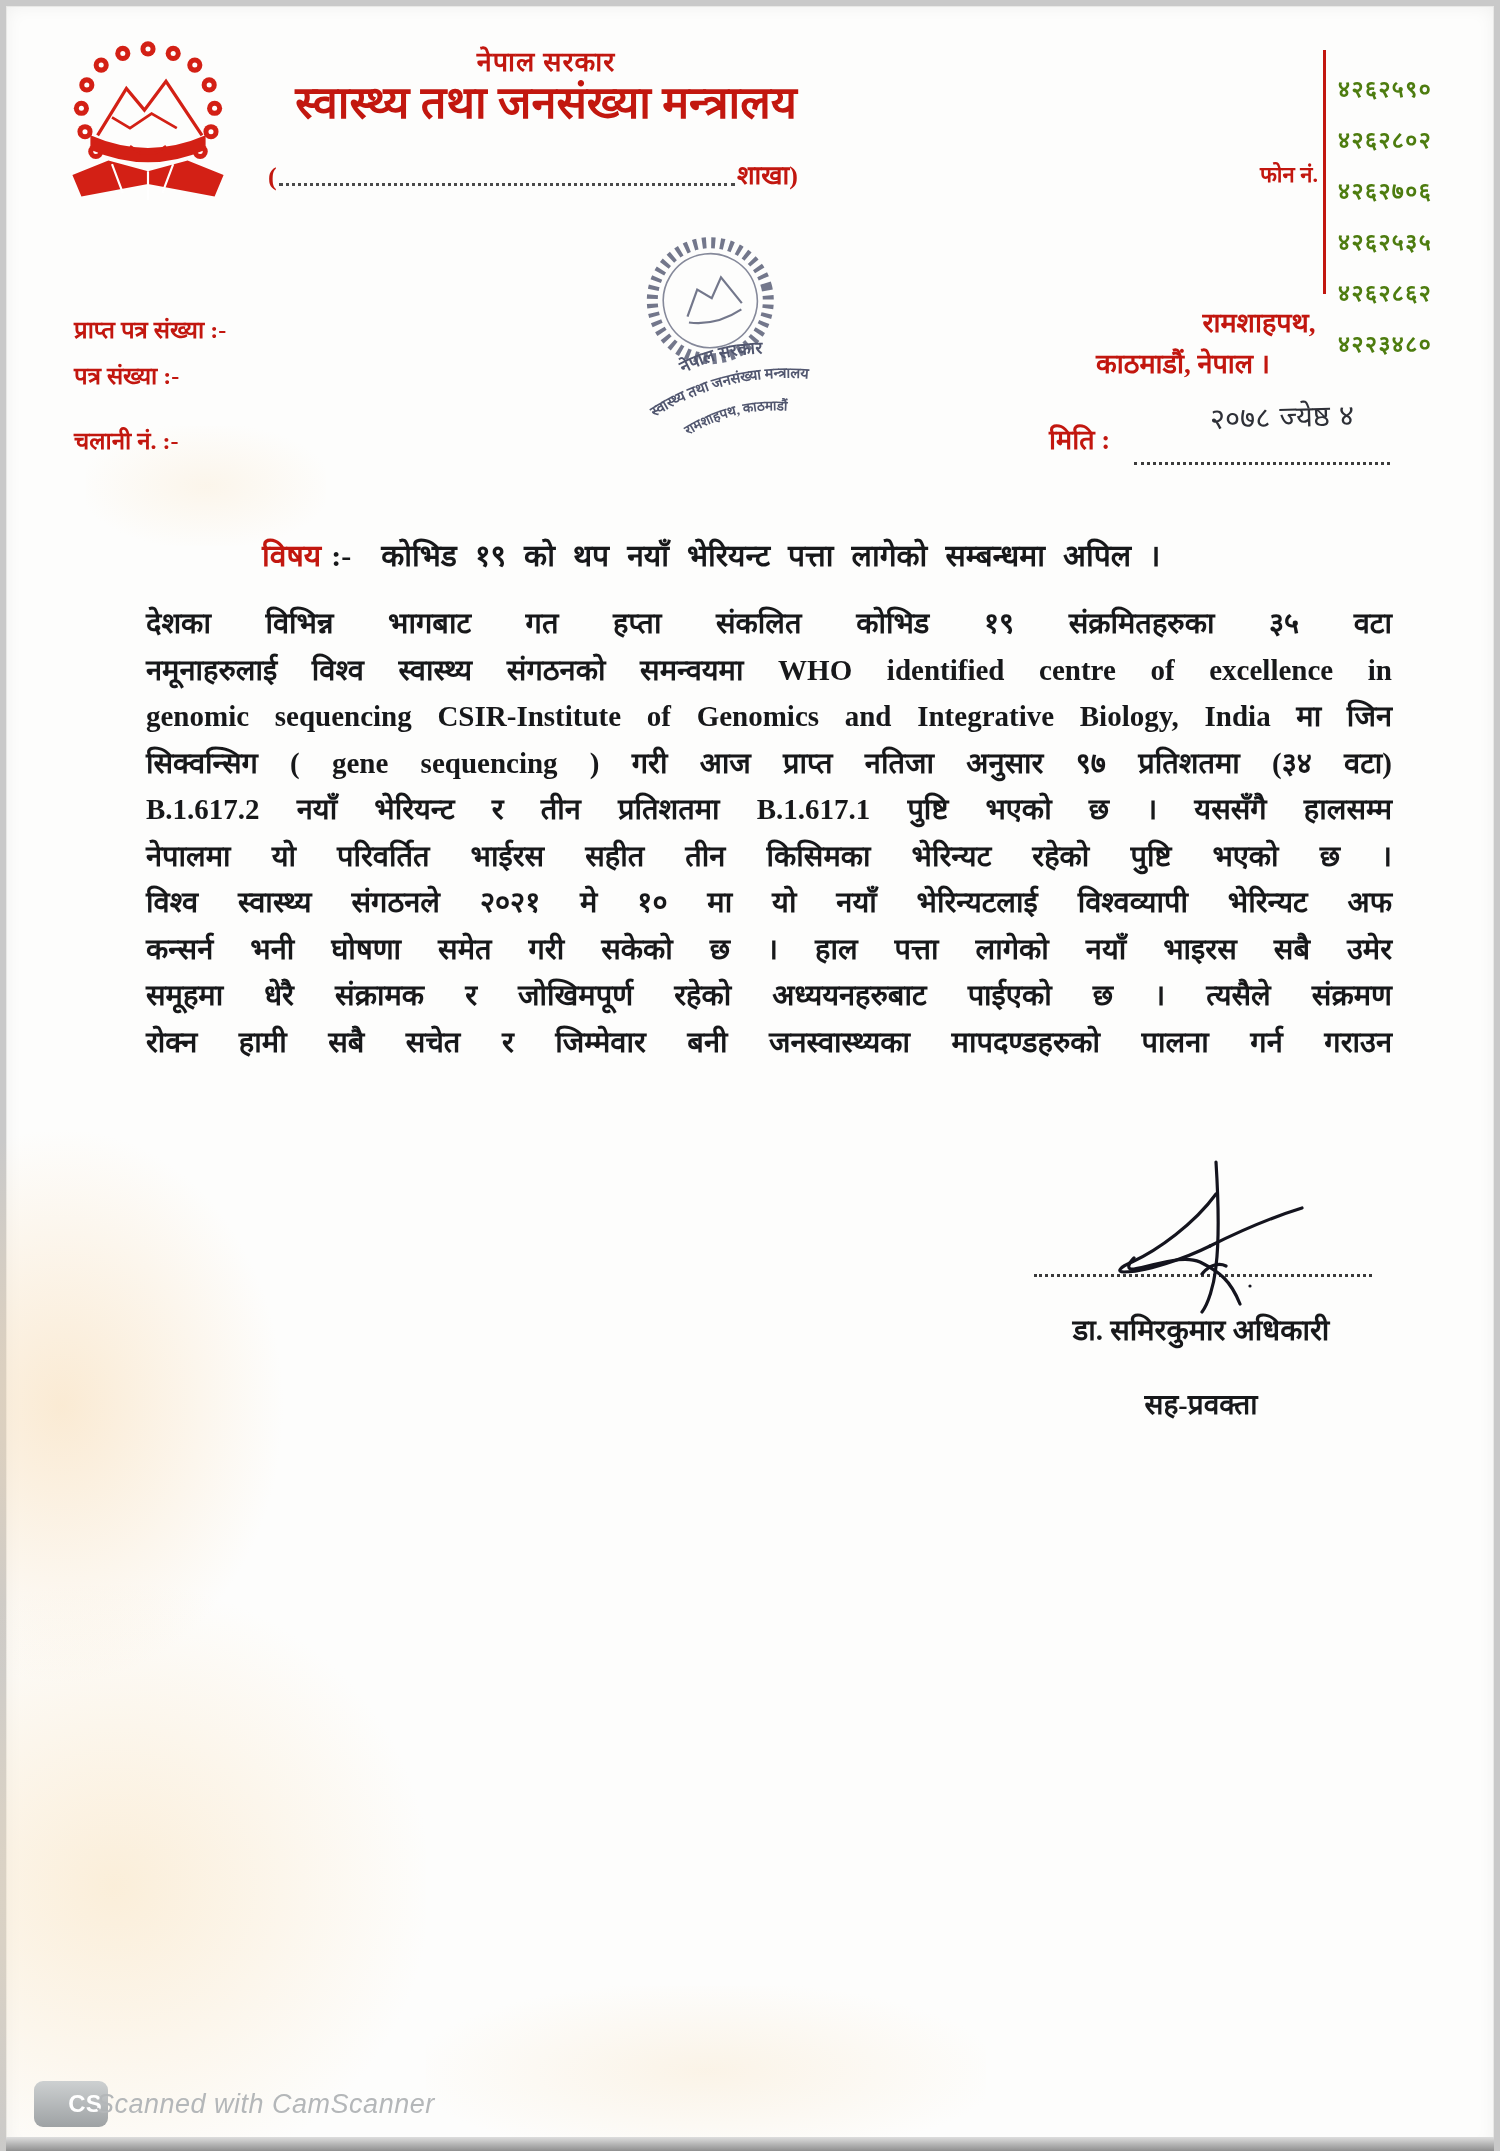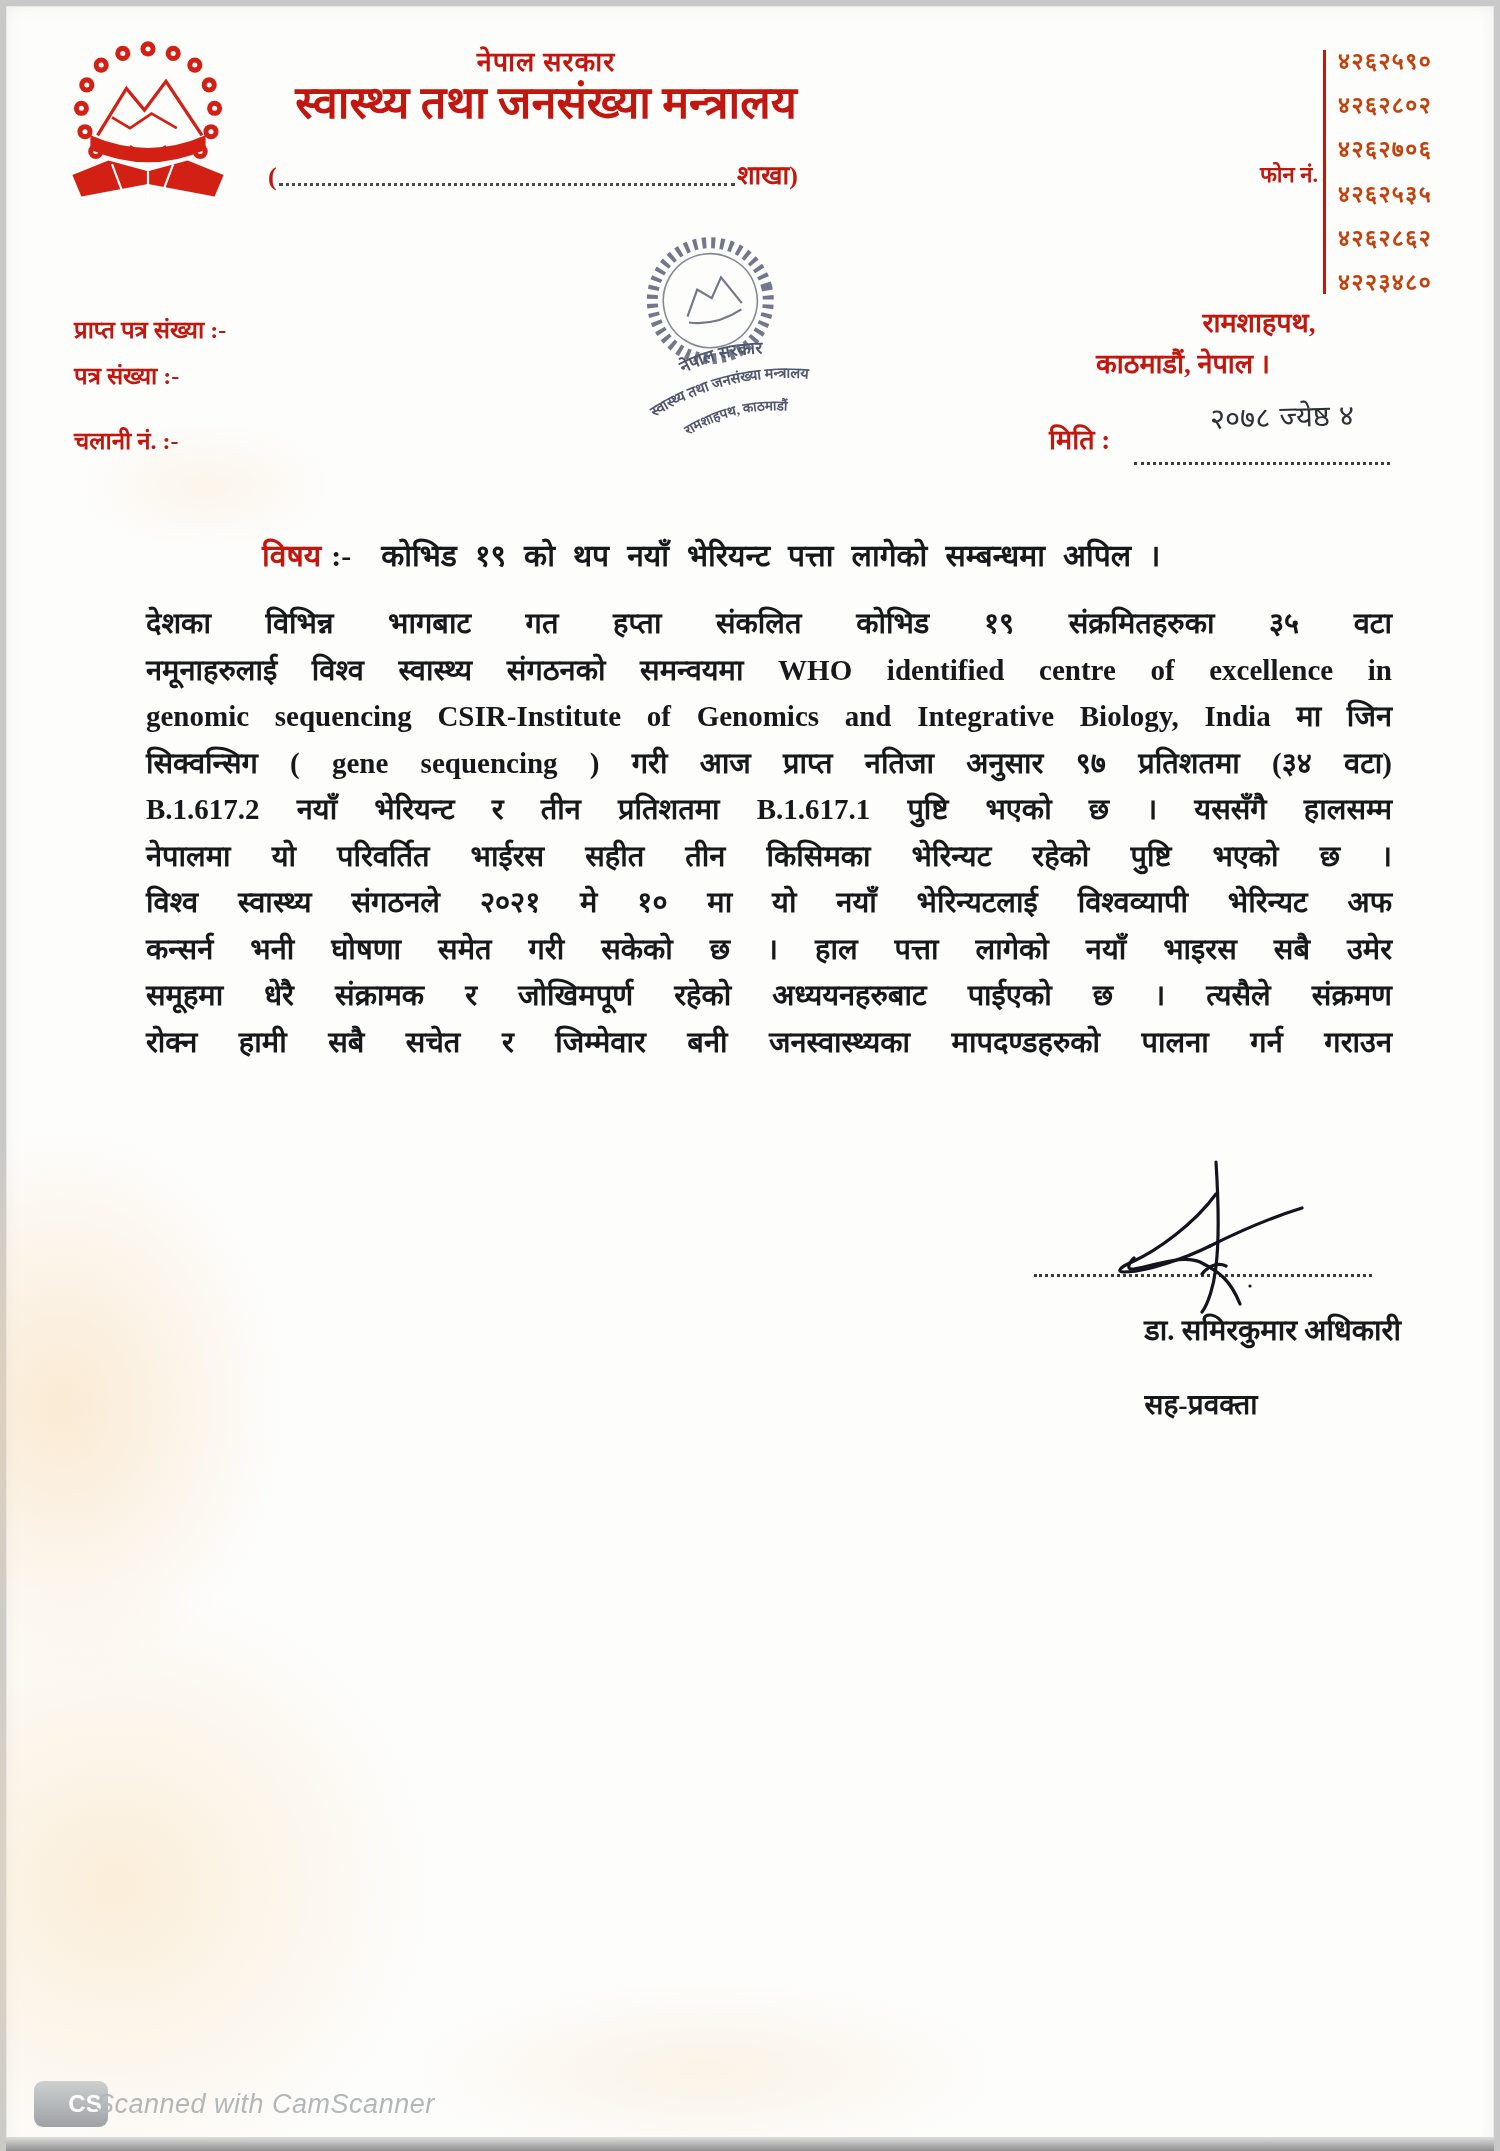--- a/index.html
+++ b/index.html
@@ -33,21 +33,21 @@
   .ministry-title{left:180px;top:72px;width:720px;text-align:center;
     font-size:45px;font-weight:700;letter-spacing:0px;line-height:1.15;}
   .branch-row{left:262px;top:150px;width:530px;display:flex;align-items:flex-end;
     font-size:26px;font-weight:700;}
   .branch-row .leader{flex:1;border-bottom:3px dotted #4a4a4a;margin:0 2px 6px 2px;height:1px;}
 
   .phone-label{left:1212px;top:152px;width:100px;text-align:right;
     font-size:22px;font-weight:700;}
   .phone-col{left:1317px;top:44px;height:244px;border-left:3px solid #c2170f;
     padding-left:12px;display:flex;flex-direction:column;justify-content:space-between;}
-  .phone-col div{font-size:23px;font-weight:700;letter-spacing:1.5px;color:#c2410c;line-height:1;}
+  .phone-col div{font-size:23px;font-weight:700;letter-spacing:1.5px;color:#4d7c0f;line-height:1;margin-top:28px;}
 
   .addr1{left:1103px;top:297px;width:300px;text-align:center;font-size:27px;font-weight:700;}
   .addr2{left:1090px;top:338px;width:326px;text-align:left;font-size:27px;font-weight:700;}
   .date-label{left:1043px;top:414px;font-size:27px;font-weight:700;}
   .date-value{left:1156px;top:390px;width:240px;text-align:center;
     font-family:"DejaVu Sans",sans-serif;font-size:29px;font-weight:500;color:#2e3037;
     transform:rotate(-1.5deg);}
   .date-leader{left:1128px;top:428px;width:256px;border-bottom:3px dotted #3c3c3c;height:28px;}
 
   .ref-block div{font-size:24px;font-weight:700;color:#c2170f;white-space:nowrap;}
@@ -63,21 +63,21 @@
 
   
   .body-block{left:140px;top:596px;width:1246px;}
   .body-line{font-size:29px;font-weight:600;color:#17181a;height:46.5px;
     text-align:justify;text-align-last:justify;white-space:normal;}
   .body-line.last{text-align-last:left;}
 
   
   .sig-leader{left:1028px;top:1238px;width:338px;border-bottom:3px dotted #3a3a3a;height:30px;}
   .sig-svg{left:1092px;top:1148px;}
-  .sig-name{left:995px;top:1303px;width:400px;text-align:right;
+  .sig-name{left:995px;top:1303px;width:400px;text-align:center;
     font-size:29px;font-weight:700;color:#17181a;white-space:nowrap;}
   .sig-title{left:995px;top:1378px;width:400px;text-align:center;
     font-size:28px;font-weight:700;color:#17181a;}
 
   
   .footer-bar{left:0;right:0;bottom:14px;height:58px;}
   .cs-badge{position:absolute;left:28px;top:2px;width:46px;height:46px;border-radius:9px;
     background:linear-gradient(180deg,#cdd0d1,#9ea2a4);
     display:flex;align-items:center;justify-content:center;
     font-family:"Liberation Sans","DejaVu Sans",sans-serif;

